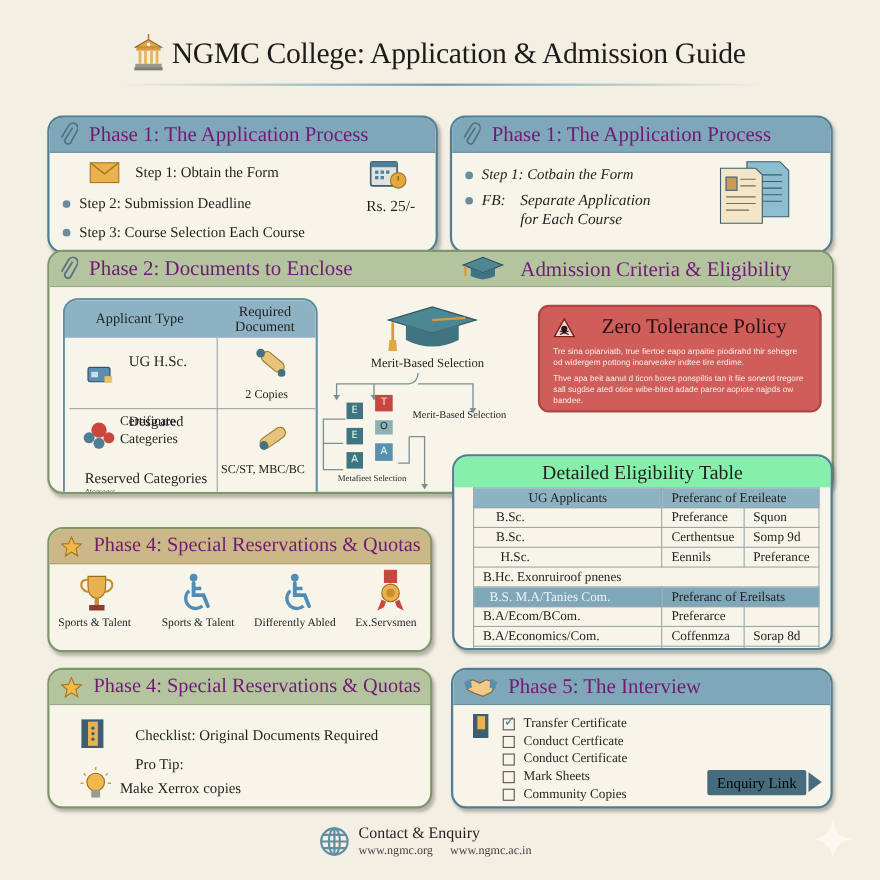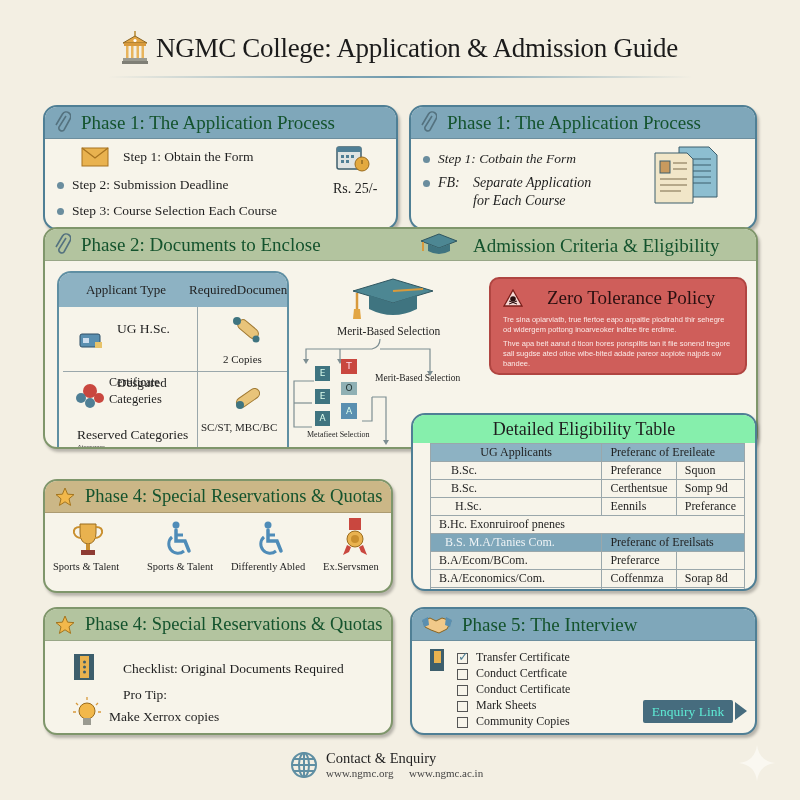--- a/index.html
+++ b/index.html
@@ -24,21 +24,21 @@
   }
   .card {
     position: absolute; background: #f7f4ea; border-radius: 14px;
     border: 2.5px solid #4f7f95; box-shadow: 2px 3px 3px rgba(0,0,0,0.25);
     overflow: hidden;
   }
   .card.green { border-color: #7f966b; }
   .card.gold { border-color: #7f966b; }
   .card-header {
     height: 32px; display: flex; align-items: center; gap: 10px; padding-left: 10px;
-    font-family: "Liberation Serif", serif; font-size: 19px; color: #14532d;
+    font-family: "Liberation Serif", serif; font-size: 19px; color: #701a75;
     border-bottom: 1px solid rgba(0,0,0,0.15);
   }
   .blue .card-header, .card.blue .card-header { background: #7fa7ba; }
   .green .card-header { background: #b3c49f; }
   .gold .card-header { background: #cbb787; }
   .icon { display: inline-flex; align-items: center; justify-content: center; }
   .txt { font-family: "Liberation Serif", serif; }
   .bullet::before {
     content: ""; display: inline-block; width: 7px; height: 7px; border-radius: 50%;
     background: #6a8d9e; margin-right: 8px; vertical-align: middle;
@@ -61,21 +61,21 @@
   .zt {
     position: absolute; left: 78px; top: 48px; width: 258px; height: 98px;
     background: #cf5e5a; border: 2px solid #b04541; border-radius: 10px; color: #fbe9e6;
   }
   .zt h3 { font-family: "Liberation Serif", serif; font-weight: normal; font-size: 19px; color: #2a1010; }
   .zt p { font-family: "Liberation Sans", sans-serif; font-size: 7.5px; line-height: 10px; }
   .check { width: 11px; height: 11px; border: 1px solid #555; display: inline-block; margin-right: 8px; vertical-align: middle; position: relative; }
   .check.on::after { content: "✓"; position: absolute; left: 0px; top: -5px; font-size: 13px; color: #4f7f95; font-family: "DejaVu Sans", sans-serif; }
   .enquiry {
     position: absolute; right: 22px; bottom: 10px; width: 90px; height: 23px; background: #466c7e;
-    color: #5eead4; font-family: "Liberation Serif", serif; font-size: 13.5px; display: flex; align-items: center; justify-content: center; border-radius: 2px;
+    color: #000000; font-family: "Liberation Serif", serif; font-size: 13.5px; display: flex; align-items: center; justify-content: center; border-radius: 2px;
   }
   .enquiry::after {
     content: ""; position: absolute; right: -14px; top: 2px; width: 0; height: 0;
     border-top: 9px solid transparent; border-bottom: 9px solid transparent; border-left: 12px solid #466c7e;
   }
 </style>
 </head>
 <body>
 
 <div class="title-bar">
@@ -187,21 +187,21 @@
           <path d="M9 11 V18 Q20 24 31 18 V11 L20 15 Z" fill="#3f7480"></path>
           <line x1="4" y1="9" x2="4" y2="18" stroke="#d89a3c" stroke-width="2"></line>
         </svg>
     </span>
     <span style="position:absolute;left:428px;top:6px;">Admission Criteria &amp; Eligibility</span>
   </div>
 
   <div class="docs-table txt">
     <div class="docs-head">
       <div style="width:138px;">Applicant Type</div>
-      <div style="width:94px;flex-direction:row;">
+      <div style="width:94px;flex-direction:column;">
         <span>Required</span>
         <span>Document</span>
       </div>
     </div>
     <div style="position:absolute;left:138px;top:34px;width:1px;height:150px;background:#9aa7ab;"></div>
     <div style="position:absolute;left:4px;top:98px;width:224px;height:1px;background:#9aa7ab;"></div>
 
     <span class="icon" style="position:absolute;left:20px;top:60px;">
       <svg width="24" height="16" viewBox="0 0 24 16">
           <rect x="1" y="1" width="20" height="13" rx="2" fill="#5a8fb0" stroke="#2f4f66"></rect>

